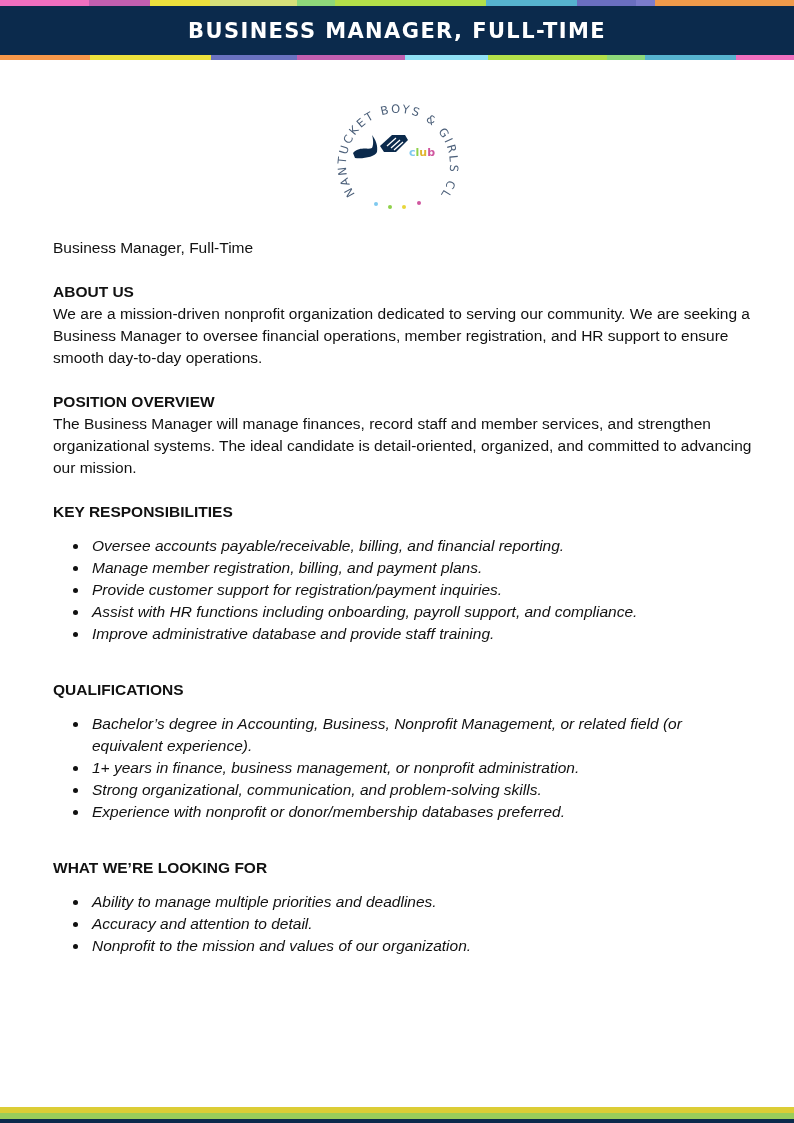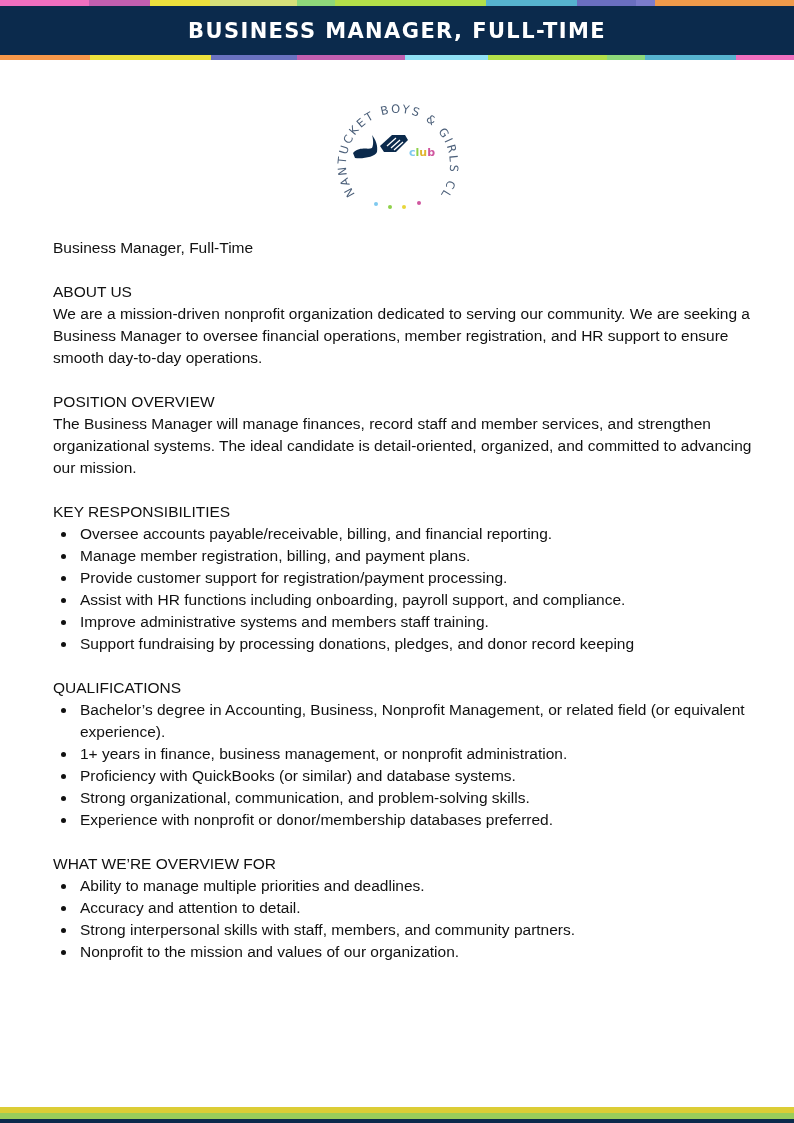--- a/index.html
+++ b/index.html
@@ -20,22 +20,22 @@
     color: #ffffff; font-weight: bold; font-size: 21px; letter-spacing: 1.4px;
     font-family: "DejaVu Sans", sans-serif;
   }
   .logo { position: absolute; left: 330px; top: 80px; width: 140px; height: 135px; }
   .content {
     position: absolute; left: 53px; top: 237px; width: 700px;
     font-size: 15.5px; line-height: 22px;
   }
   .content p { margin: 0; }
   .spacer { height: 22px; }
-  .heading { font-weight: normal; }
-  ul.bullets { margin: 0; padding: 0; list-style: none; }
+  .heading { font-weight: bold; }
+  ul.bullets { margin: 12px; padding: 0; list-style: none; font-style: italic; }
   ul.bullets li { position: relative; padding-left: 27px; }
   ul.bullets li::before {
     content: ""; position: absolute; left: 8px; top: 9px;
     width: 5px; height: 5px; border-radius: 50%; background: #111;
   }
   .bottom-stripes { position: absolute; left: 0; bottom: 0; width: 794px; }
   .bottom-stripes div { width: 100%; }
 </style>
 </head>
 <body>
@@ -108,46 +108,43 @@
     <p class="heading">POSITION OVERVIEW</p>
     <p>The Business Manager will manage finances, record staff and member services, and strengthen organizational systems. The ideal candidate is detail-oriented, organized, and committed to advancing our mission.</p>
   </section>
   <div class="spacer"></div>
 
   <section>
     <p class="heading">KEY RESPONSIBILITIES</p>
     <ul class="bullets">
       <li>Oversee accounts payable/receivable, billing, and financial reporting.</li>
       <li>Manage member registration, billing, and payment plans.</li>
-      <li>Provide customer support for registration/payment processing.</li>
+      <li>Provide customer support for registration/payment inquiries.</li>
       <li>Assist with HR functions including onboarding, payroll support, and compliance.</li>
-      <li>Improve administrative systems and members staff training.</li>
-      <li>Support fundraising by processing donations, pledges, and donor record keeping</li>
+      <li>Improve administrative database and provide staff training.</li>
     </ul>
   </section>
   <div class="spacer"></div>
 
   <section>
     <p class="heading">QUALIFICATIONS</p>
     <ul class="bullets">
       <li>Bachelor’s degree in Accounting, Business, Nonprofit Management, or related field (or equivalent experience).</li>
       <li>1+ years in finance, business management, or nonprofit administration.</li>
-      <li>Proficiency with QuickBooks (or similar) and database systems.</li>
       <li>Strong organizational, communication, and problem-solving skills.</li>
       <li>Experience with nonprofit or donor/membership databases preferred.</li>
     </ul>
   </section>
   <div class="spacer"></div>
 
   <section>
-    <p class="heading">WHAT WE’RE OVERVIEW FOR</p>
+    <p class="heading">WHAT WE’RE LOOKING FOR</p>
     <ul class="bullets">
       <li>Ability to manage multiple priorities and deadlines.</li>
       <li>Accuracy and attention to detail.</li>
-      <li>Strong interpersonal skills with staff, members, and community partners.</li>
       <li>Nonprofit to the mission and values of our organization.</li>
     </ul>
   </section>
 </div>
 
 <div class="bottom-stripes">
   <div style="height: 6px; background: rgb(220, 205, 53);"></div>
   <div style="height: 6px; background: rgb(154, 205, 90);"></div>
   <div style="height: 4px; background: rgb(11, 42, 76);"></div>
 </div>

